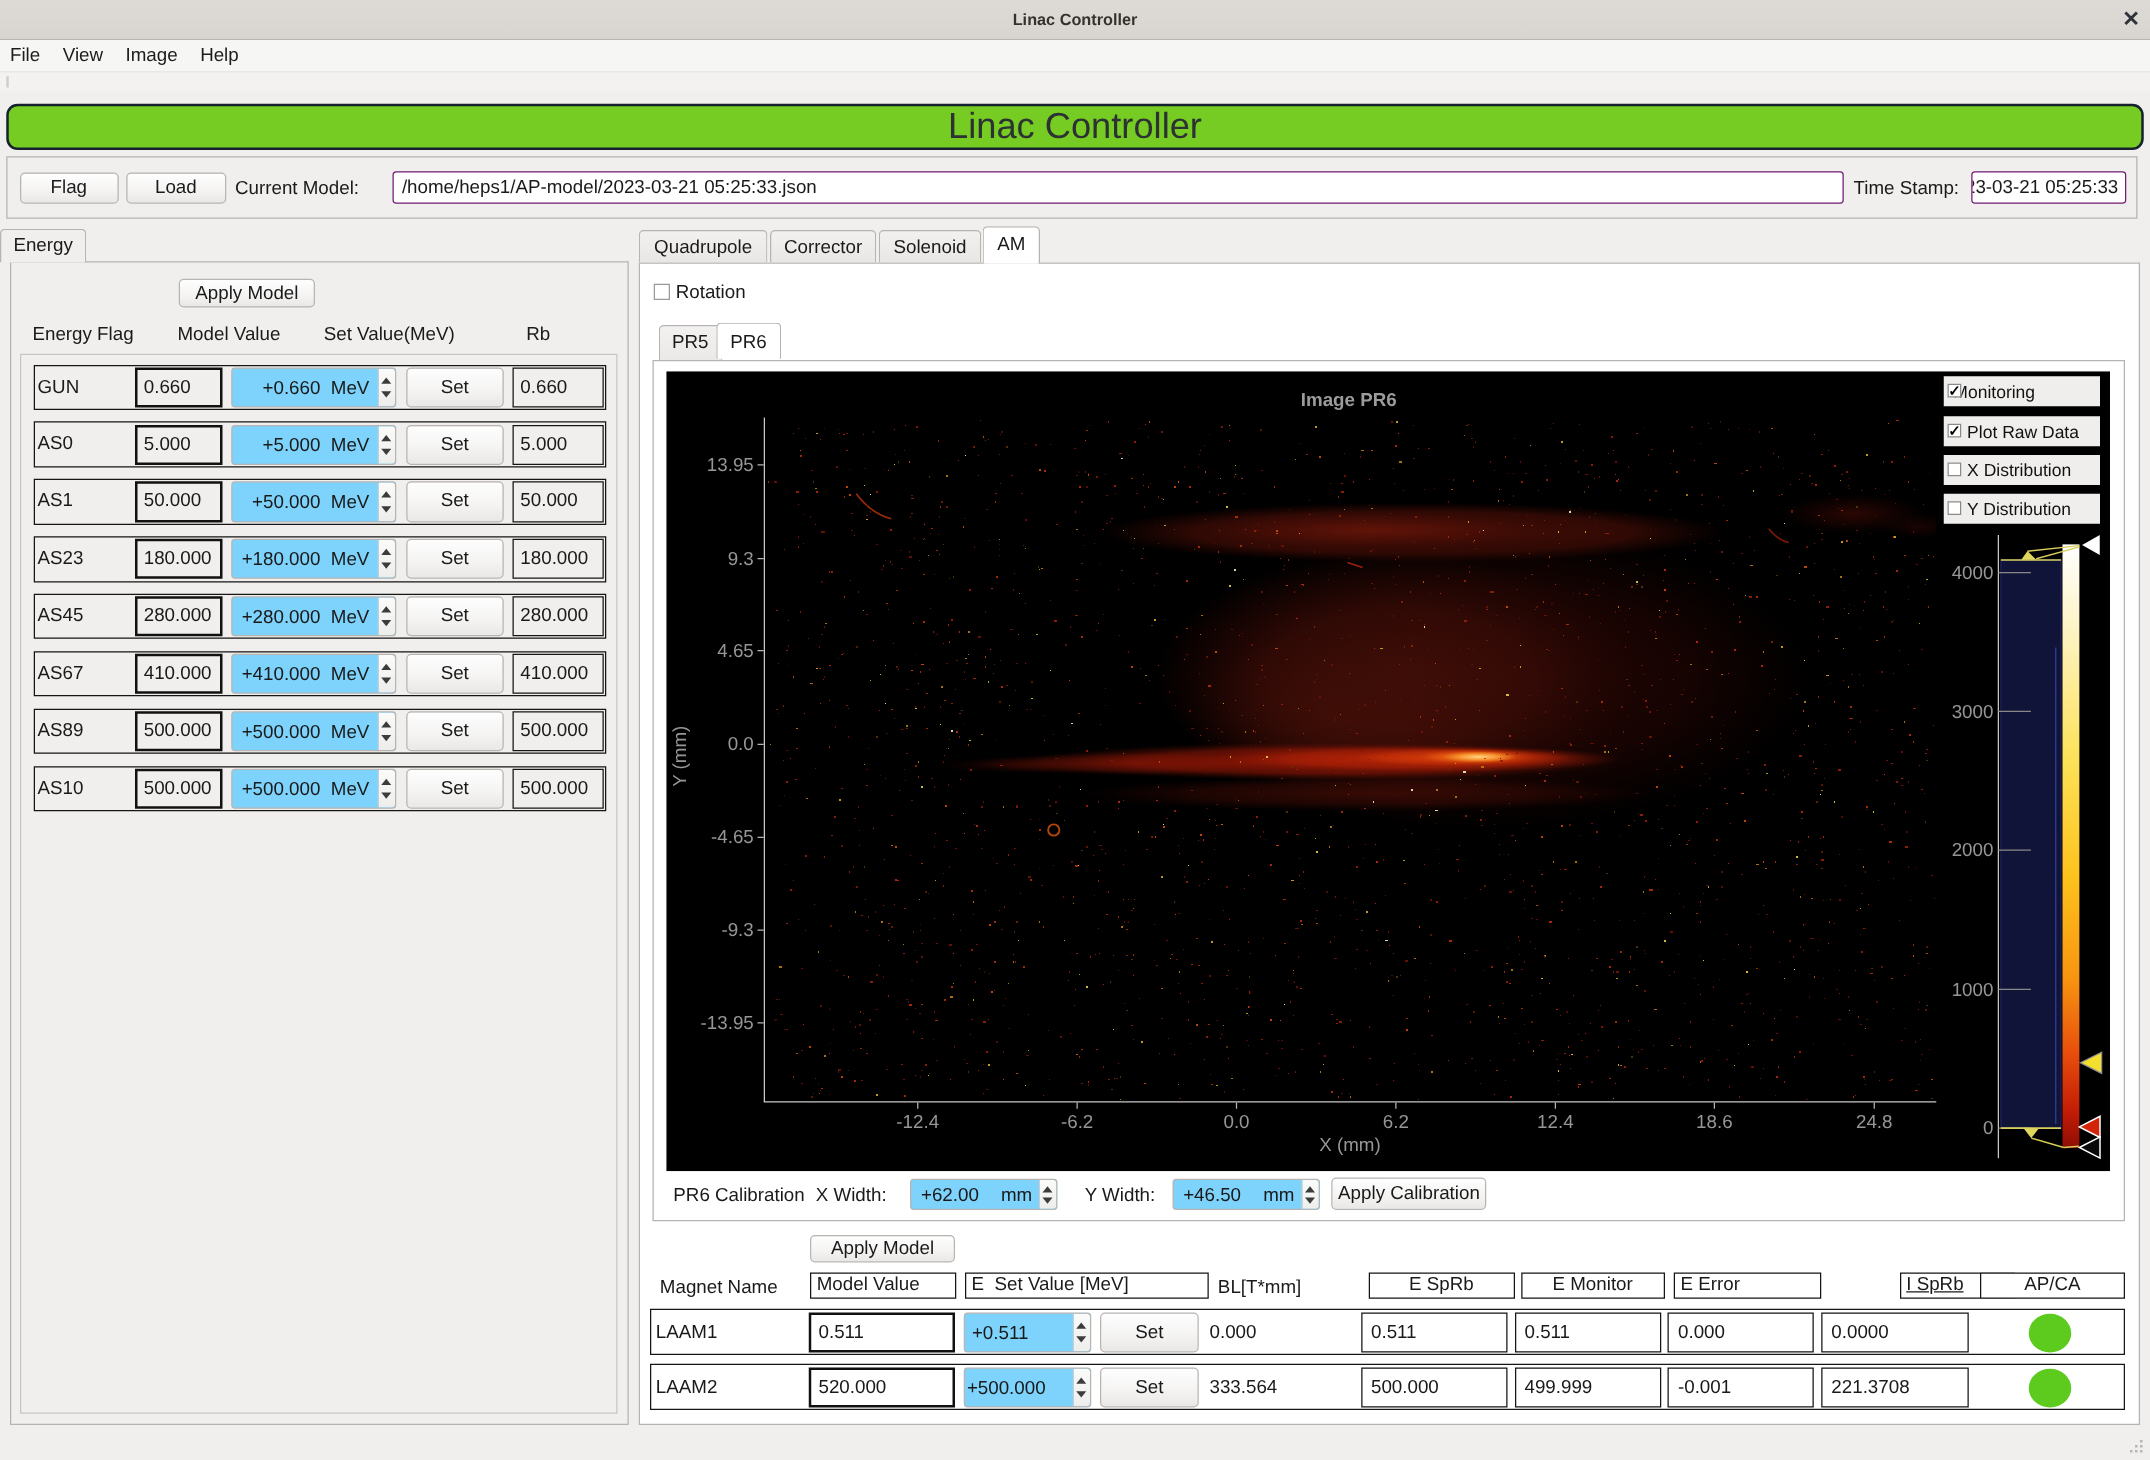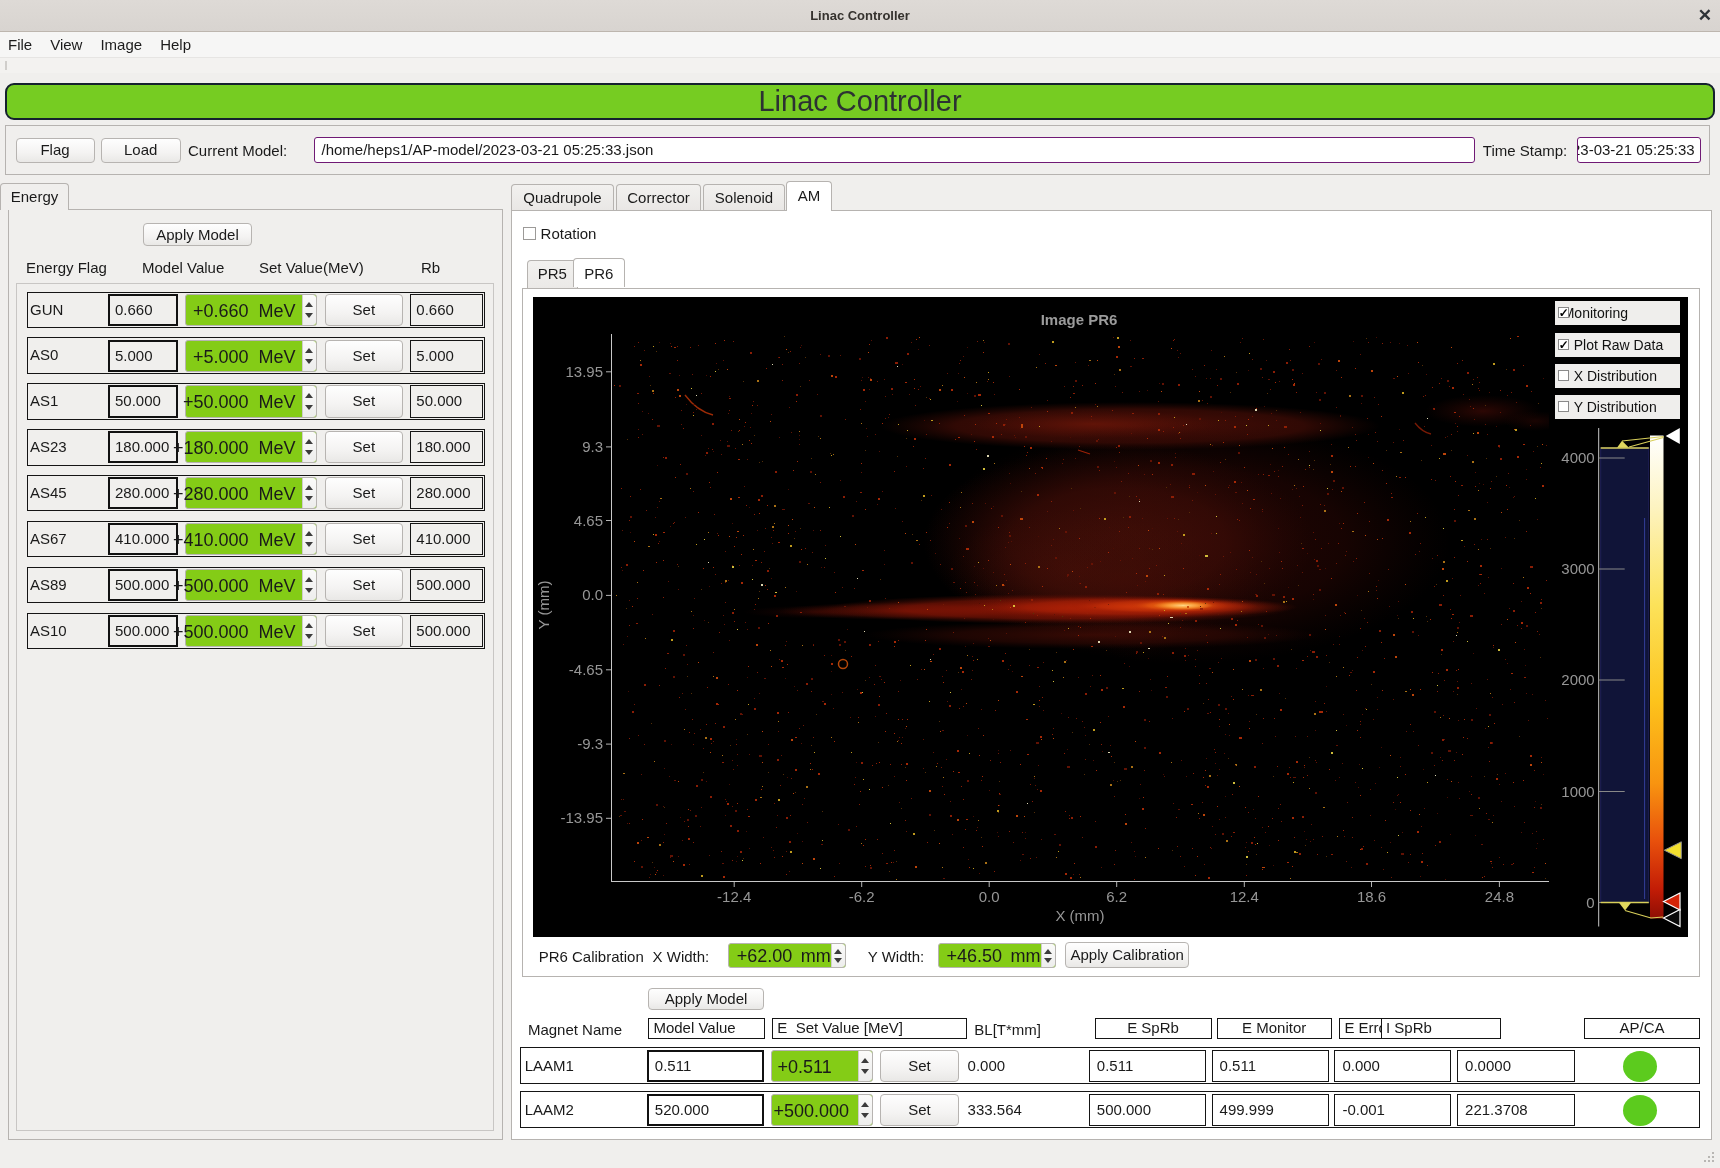--- a/index.html
+++ b/index.html
@@ -15,21 +15,21 @@
 .toolframe{left:5px;top:125px;width:1705px;height:50px;border:1px solid #b6b3b0;background:#f0efed;}
 .btn{background:linear-gradient(#fefefe,#f4f3f2 60%,#e9e8e6);border:1px solid #b7b4b1;border-radius:4px;font-size:15px;color:#1a1a1a;text-align:center;}
 .lbl{font-size:15px;color:#1a1a1a;white-space:nowrap;}
 .tfield{background:#fff;border:1px solid #701a75;border-radius:3px;font-size:15px;color:#1a1a1a;white-space:nowrap;overflow:hidden;}
 .tab{border:1px solid #b6b3b0;border-bottom:none;border-radius:4px 4px 0 0;font-size:15px;color:#1a1a1a;text-align:center;}
 .tab.unsel{background:linear-gradient(#f2f1ef,#e9e7e5);}
 .panel{border:1px solid #b6b3b0;}
 .rowbox{border:1px solid #151515;}
 .thickfield{border:2px solid #111;font-size:15px;color:#1a1a1a;}
 .thinfield{border:1px solid #151515;font-size:15px;color:#1a1a1a;}
-.spin{background:#84cc16;border:1px solid #b7b4b1;border-radius:3px;font-size:18px;color:#1a1a1a;}
+.spin{background:#7dd3fc;border:1px solid #b7b4b1;border-radius:3px;font-size:15px;color:#1a1a1a;}
 .spin .arr{position:absolute;top:0;right:0;bottom:0;width:14px;background:linear-gradient(#fbfbfa,#ededec);border-left:1px solid #cfcdca;border-radius:0 3px 3px 0;}
 .spin .up{position:absolute;right:3px;width:0;height:0;border-left:4.5px solid transparent;border-right:4.5px solid transparent;border-bottom:5.5px solid #3c3c3c;}
 .spin .dn{position:absolute;right:3px;width:0;height:0;border-left:4.5px solid transparent;border-right:4.5px solid transparent;border-top:5.5px solid #3c3c3c;}
 .cbrow{background:#efeeec;font-size:14px;color:#111;white-space:nowrap;}
 .cbox{position:absolute;left:3px;top:6px;width:11px;height:11px;background:#fff;border:1px solid #8a8a8a;font-size:12px;font-weight:bold;line-height:11px;text-align:center;color:#000;}
 .grn{background:#5ccb1e;border-radius:50%;}
 </style></head>
 <body>
 <div class="abs titlebar">
     <div class="titletext">Linac Controller</div>
@@ -2640,21 +2640,21 @@
     </div>
  <div class="abs btn" style="left:1065px;top:941.9px;width:124.4px;height:26.1px;line-height:24px;">Apply Calibration</div>
  <div class="abs btn" style="left:648.4px;top:987.7px;width:115.3px;height:22.5px;line-height:20px;">Apply Model</div>
  <div class="abs lbl" style="left:527.9px;top:1021px;">Magnet Name</div>
  <div class="abs thinfield" style="left:648.4px;top:1018.4px;width:116.5px;height:20.4px;background:#fff;line-height:18px;padding-left:4px;">Model Value</div>
  <div class="abs thinfield" style="left:772.3px;top:1018.4px;width:194.6px;height:20.4px;background:#fff;line-height:18px;padding-left:4px;">E&nbsp; Set Value [MeV]</div>
  <div class="abs lbl" style="left:974.3px;top:1021px;">BL[T*mm]</div>
  <div class="abs thinfield" style="left:1094.5px;top:1018.4px;width:117.1px;height:20.4px;background:#fff;line-height:18px;text-align:center;">E SpRb</div>
  <div class="abs thinfield" style="left:1216.6px;top:1018.4px;width:115.1px;height:20.4px;background:#fff;line-height:18px;text-align:center;">E Monitor</div>
  <div class="abs thinfield" style="left:1339.4px;top:1018.4px;width:117.7px;height:20.4px;background:#fff;line-height:18px;padding-left:4px;">E Error</div>
- <div class="abs thinfield" style="left:1381px;top:1018.4px;width:120px;height:20.4px;background:#fff;line-height:18px;padding-left:4px;">I SpRb</div>
+ <div class="abs thinfield" style="left:1520px;top:1018.4px;width:92px;height:20.4px;background:#fff;line-height:18px;padding-left:4px;text-decoration:underline;">I SpRb</div>
  <div class="abs thinfield" style="left:1584px;top:1018.4px;width:116px;height:20.4px;background:#fff;line-height:18px;text-align:center;">AP/CA</div>
 
 <div class="abs rowbox" style="left:520px;top:1047.2px;width:1180px;height:37px;background:#fff;"></div>
 <div class="abs lbl" style="left:524.7px;top:1057.2px;">LAAM1</div>
 <div class="abs thickfield" style="left:646.8px;top:1049.8px;width:117.2px;height:31.9px;background:#fff;line-height:28px;padding-left:6px;">0.511</div>
 <div class="abs spin" style="left:770.5px;top:1049.8px;width:102.6px;height:31.9px;">
   <span class="abs" style="left:6px;top:4px;line-height:24px;">+0.511</span>
   <span class="arr"></span>
       <span class="up" style="top:7px;"></span>
       <span class="dn" style="bottom:7px;"></span>

